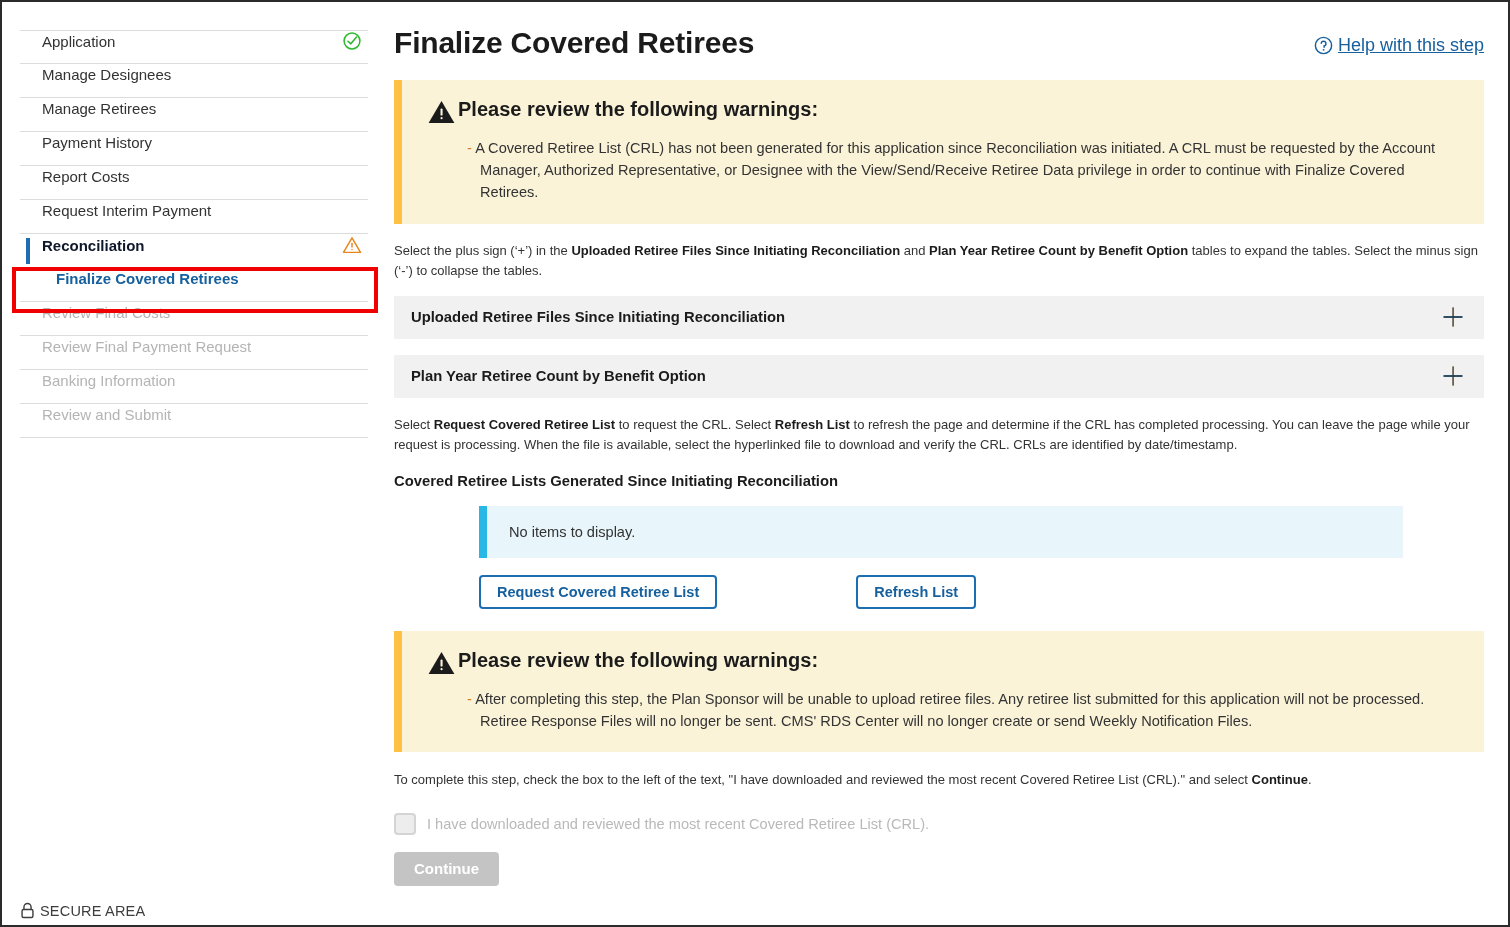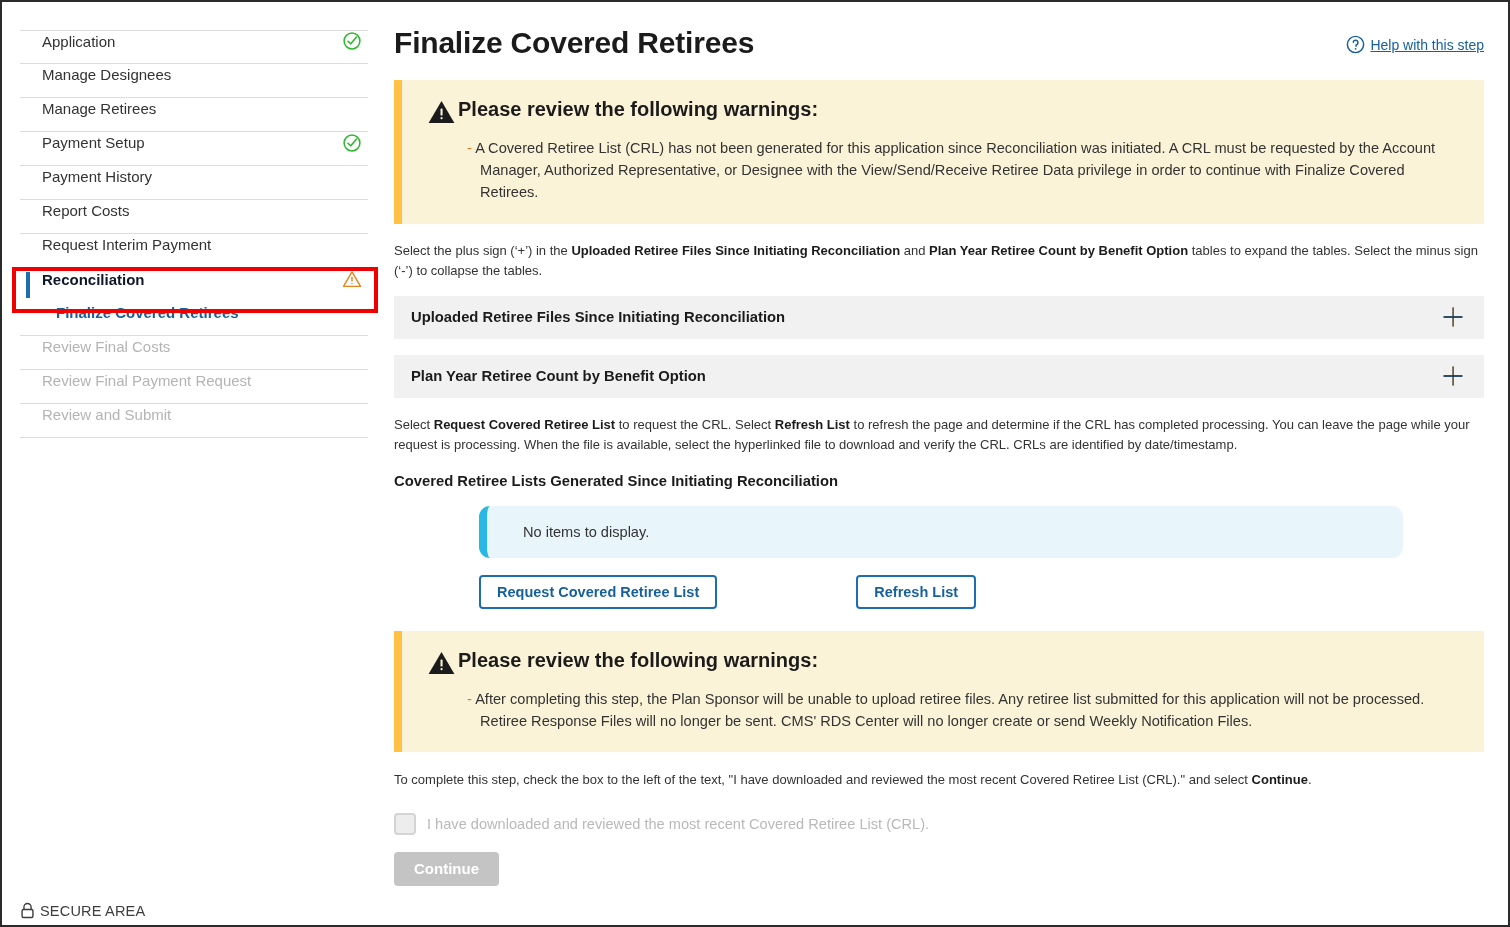--- a/index.html
+++ b/index.html
@@ -114,21 +114,21 @@
     font-weight: bold;
     letter-spacing: -.2px;
     color: #1b1b1b;
   }
   .help-link {
     display: flex;
     align-items: center;
     gap: 5px;
     margin-top: 9px;
     color: #16609e;
-    font-size: 14px;
+    font-size: 18px;
     cursor: pointer;
     text-align: center;
   }
   .help-link .txt { text-decoration: underline; }
   .help-link svg { width: 19px; height: 19px; display: block; }
 
   
   .warn-panel {
     margin-top: 20px;
     background: #faf3d8;
@@ -192,23 +192,22 @@
     color: #1b1b1b;
   }
 
   .info-box {
     margin: 17px 0 0 85px;
     background: #e8f6fb;
     border-left: 8px solid #29b8e5;
     height: 52px;
     display: flex;
     align-items: center;
-    padding-left: 36px;
+    padding-left: 22px;
     width: 924px;
-    border-radius: 11px;
   }
   .info-box .txt { font-size: 14.6px; color: #333333; }
 
   .btn-row {
     margin: 17px 0 0 85px;
     display: flex;
     align-items: center;
     gap: 0;
   }
   .btn-outline {
@@ -276,29 +275,20 @@
       </li>
 
       <li class="nav-item">
         <span class="label">Manage Designees</span>
       </li>
 
       <li class="nav-item">
         <span class="label">Manage Retirees</span>
       </li>
 
-      <li class="nav-item">
-        <span class="label">Payment Setup</span>
-        <span>
-          <svg class="icon-check" viewBox="0 0 24 24" fill="none">
-            <circle cx="12" cy="12" r="9.5" stroke="#2eb82e" stroke-width="1.8"></circle>
-            <path d="M7.2 12.3 L10.6 15.4 L17.4 7.2" stroke="#2eb82e" stroke-width="1.9" fill="none" stroke-linecap="round" stroke-linejoin="round"></path>
-          </svg>
-        </span>
-      </li>
 
       <li class="nav-item">
         <span class="label">Payment History</span>
       </li>
 
       <li class="nav-item">
         <span class="label">Report Costs</span>
       </li>
 
       <li class="nav-item">
@@ -322,20 +312,23 @@
 
 
       <li class="nav-item disabled">
         <span class="label">Review Final Costs</span>
       </li>
 
       <li class="nav-item disabled">
         <span class="label">Review Final Payment Request</span>
       </li>
 
+      <li class="nav-item disabled">
+        <span class="label">Banking Information</span>
+      </li>
 
       <li class="nav-item disabled">
         <span class="label">Review and Submit</span>
       </li>
     </ul>
 
     <div class="secure-area">
       <span>
         <svg viewBox="0 0 16 18" fill="none">
           <path d="M4.2 8 V5.4 a3.8 3.8 0 0 1 7.6 0 V8" stroke="#3d3d3d" stroke-width="1.5" fill="none"></path>

